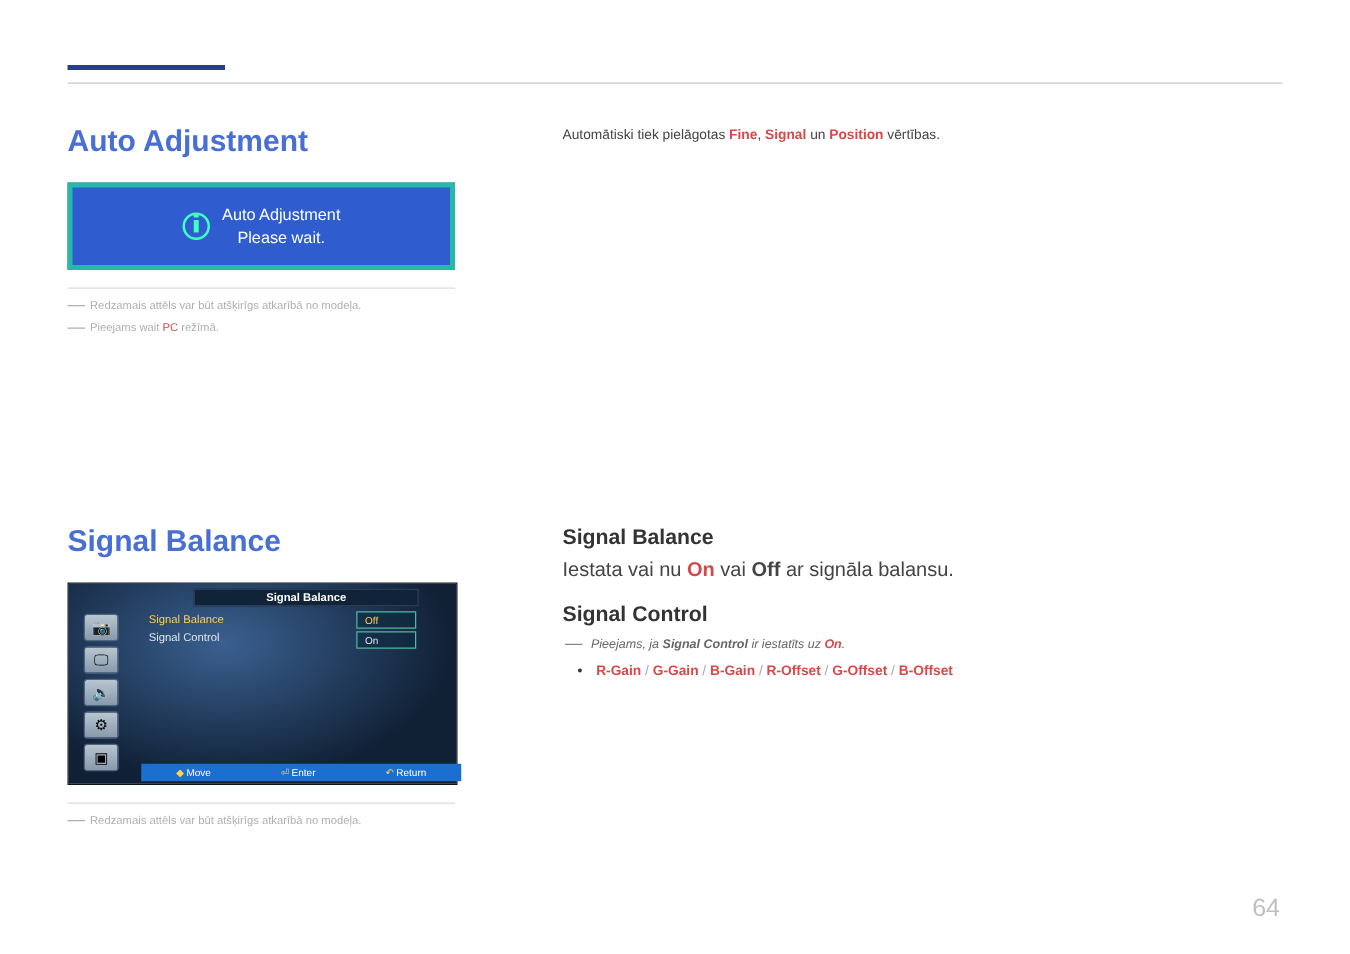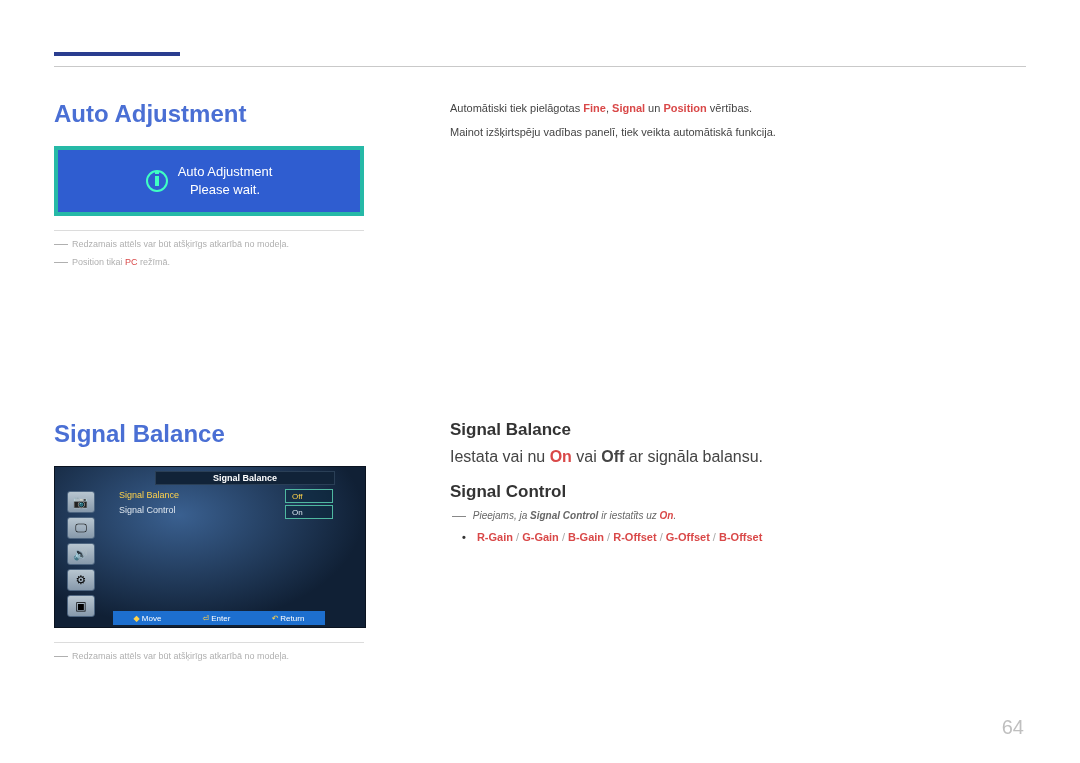--- a/index.html
+++ b/index.html
@@ -131,21 +131,21 @@
     .osd-label.nom { color:#dfe7ef; }
     .osd-vals {
       position:absolute; left:230px; top:22px; width:50px;
     }
     .osd-val-box {
       width:48px; height:14px; border:1px solid #4fb8a0; background:rgba(10,40,60,0.5);
       color:#d8e5ef; font-size:8px; display:flex; align-items:center; padding-left:6px; margin-bottom:2px;
     }
     .osd-val-box.sel { color:#ffd24a; }
     .osd-hints {
-      position:absolute; bottom:2px; left:58px; width:212px; height:14px;
+      position:absolute; bottom:2px; left:58px; width:256px; height:14px;
       background:#1d6fcf; display:flex; justify-content:space-around; align-items:center;
       font-size:8px; color:#fff;
     }
     .hint-icon { color:#ffd24a; margin-right:2px;}
     .page-num {
       position:absolute; right:56px; bottom:24px; color:#bfbfbf; font-size:20px;
     }
   </style>
 </head>
 <body>
@@ -162,29 +162,28 @@
     <div class="aa-text">
       <div>Auto Adjustment</div>
       <div>Please wait.</div>
     </div>
   </div>
   <div class="thin-rule"></div>
   <div class="note-line">
     <span class="note-dash"></span><span>Redzamais attēls var būt atšķirīgs atkarībā no modeļa.</span>
   </div>
   <div class="note-line">
-    <span class="note-dash"></span><span>Position tikai </span><span class="note-red">PC</span><span> režīmā.</span>
+    <span class="note-dash"></span><span>Pieejams wait </span><span class="note-red">PC</span><span> režīmā.</span>
   </div>
 </div>
 
 <div class="col-right">
   <p class="body-text">
     <span>Automātiski tiek pielāgotas </span><span class="bold red">Fine</span><span>, </span><span class="bold red">Signal</span><span> un </span><span class="bold red">Position</span><span> vērtības.</span>
   </p>
-  <p class="body-text">Mainot izšķirtspēju vadības panelī, tiek veikta automātiskā funkcija.</p>
 </div>
 
 <div class="sec2-left">
   <div class="h1">Signal Balance</div>
 
   <div class="osd">
     <div class="osd-titlebar">Signal Balance</div>
     <div class="osd-icons">
       <div class="osd-icon">📷</div>
       <div class="osd-icon">🖵</div>

